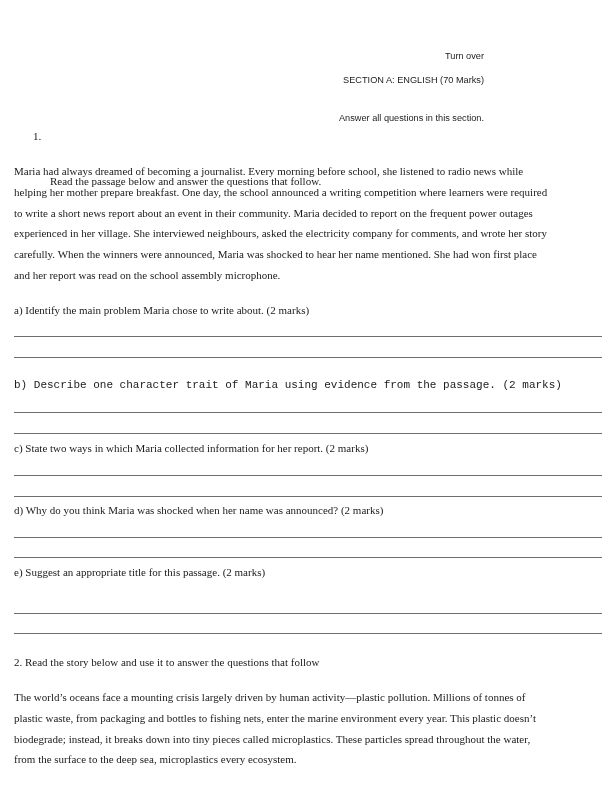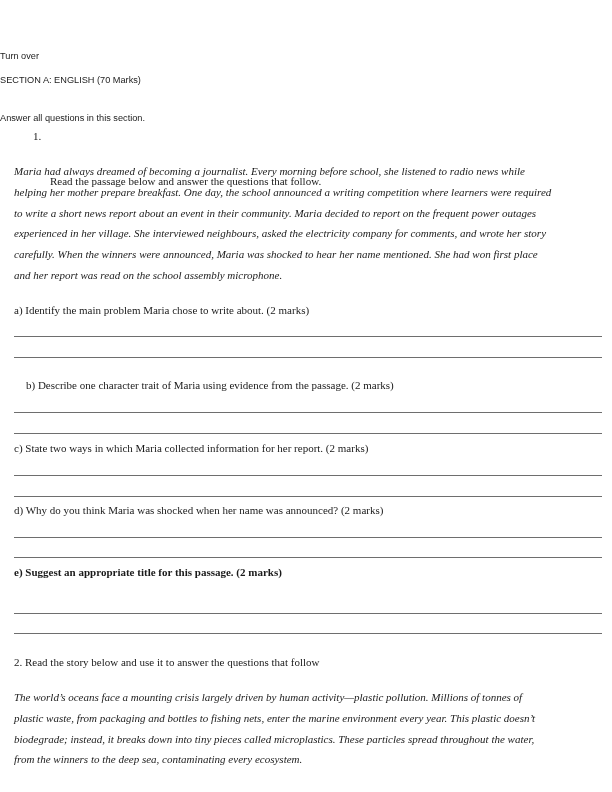--- a/index.html
+++ b/index.html
@@ -18,21 +18,21 @@
       position: absolute;
       left: 0; top: 0;
       width: 612px;
       height: 792px;
       background: #ffffff;
     }
     .header-line {
       position: absolute;
       left: 0;
       width: 484px;
-      text-align: left;
+      text-align: right;
       font-family: "Liberation Sans", sans-serif;
       font-size: 9.2px;
       color: #222;
     }
     .serif {
       font-family: "Liberation Serif", serif;
       font-size: 11px;
       color: #1a1a1a;
     }
     .abs {
@@ -40,21 +40,20 @@
       white-space: nowrap;
     }
     .passage {
       position: absolute;
       left: 14px;
       width: 590px;
       font-family: "Liberation Serif", serif;
       font-size: 11px;
       line-height: 20.8px;
       color: #1a1a1a;
-      font-style: italic;
     }
     .passage .pline {
       display: block;
       white-space: nowrap;
     }
     .answer-line {
       position: absolute;
       left: 14px;
       width: 588px;
       height: 0;
@@ -79,38 +78,38 @@
     <span class="pline">to write a short news report about an event in their community. Maria decided to report on the frequent power outages</span>
     <span class="pline">experienced in her village. She interviewed neighbours, asked the electricity company for comments, and wrote her story</span>
     <span class="pline">carefully. When the winners were announced, Maria was shocked to hear her name mentioned. She had won first place</span>
     <span class="pline">and her report was read on the school assembly microphone.</span>
   </div>
 
   <div class="abs serif" style="left:14px; top:304px;">a) Identify the main problem Maria chose to write about. (2 marks)</div>
   <div class="answer-line" style="top:336px;"></div>
   <div class="answer-line" style="top:357px;"></div>
 
-  <div class="abs serif" style="left:26px; top:379px;">b) Describe one character trait of Maria using evidence from the passage. (2 marks)</div>
+  <div class="abs serif" style="left:14px; top:379px;font-family:Liberation Mono, monospace;">b) Describe one character trait of Maria using evidence from the passage. (2 marks)</div>
   <div class="answer-line" style="top:412px;"></div>
   <div class="answer-line" style="top:433px;"></div>
 
   <div class="abs serif" style="left:14px; top:442px;">c) State two ways in which Maria collected information for her report. (2 marks)</div>
   <div class="answer-line" style="top:475px;"></div>
   <div class="answer-line" style="top:496px;"></div>
 
   <div class="abs serif" style="left:14px; top:504px;">d) Why do you think Maria was shocked when her name was announced? (2 marks)</div>
   <div class="answer-line" style="top:537px;"></div>
   <div class="answer-line" style="top:557px;"></div>
 
-  <div class="abs serif" style="left:14px; top:566px;font-weight:bold;">e) Suggest an appropriate title for this passage. (2 marks)</div>
+  <div class="abs serif" style="left:14px; top:566px;">e) Suggest an appropriate title for this passage. (2 marks)</div>
   <div class="answer-line" style="top:613px;"></div>
   <div class="answer-line" style="top:633px;"></div>
 
   <div class="abs serif" style="left:14px; top:656px;">2. Read the story below and use it to answer the questions that follow</div>
 
   <div class="passage" style="top:687px;">
     <span class="pline">The world’s oceans face a mounting crisis largely driven by human activity—plastic pollution. Millions of tonnes of</span>
     <span class="pline">plastic waste, from packaging and bottles to fishing nets, enter the marine environment every year. This plastic doesn’t</span>
     <span class="pline">biodegrade; instead, it breaks down into tiny pieces called microplastics. These particles spread throughout the water,</span>
-    <span class="pline">from the winners to the deep sea, contaminating every ecosystem.</span>
+    <span class="pline">from the surface to the deep sea, microplastics every ecosystem.</span>
   </div>
 
 </div>
 
 </body></html>

